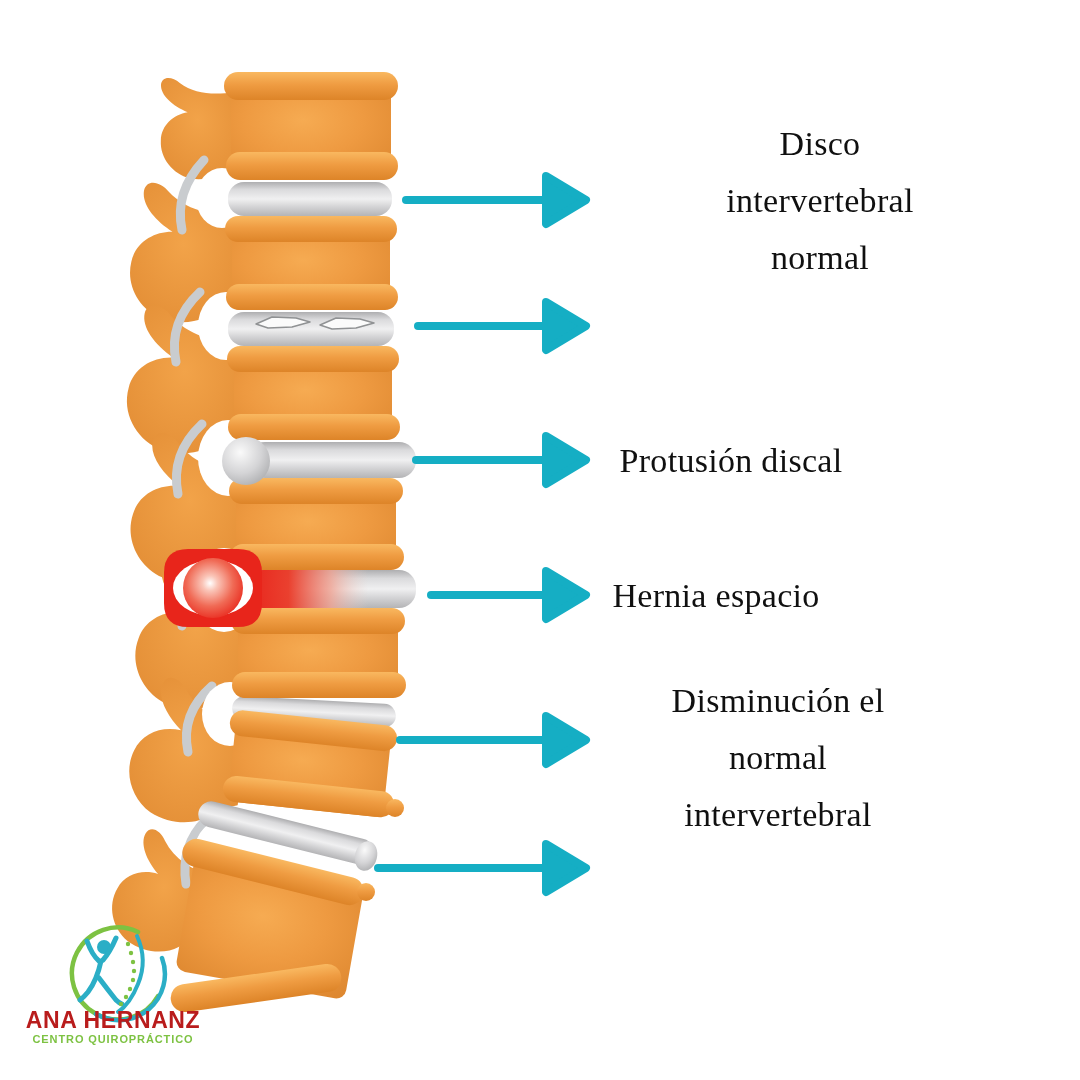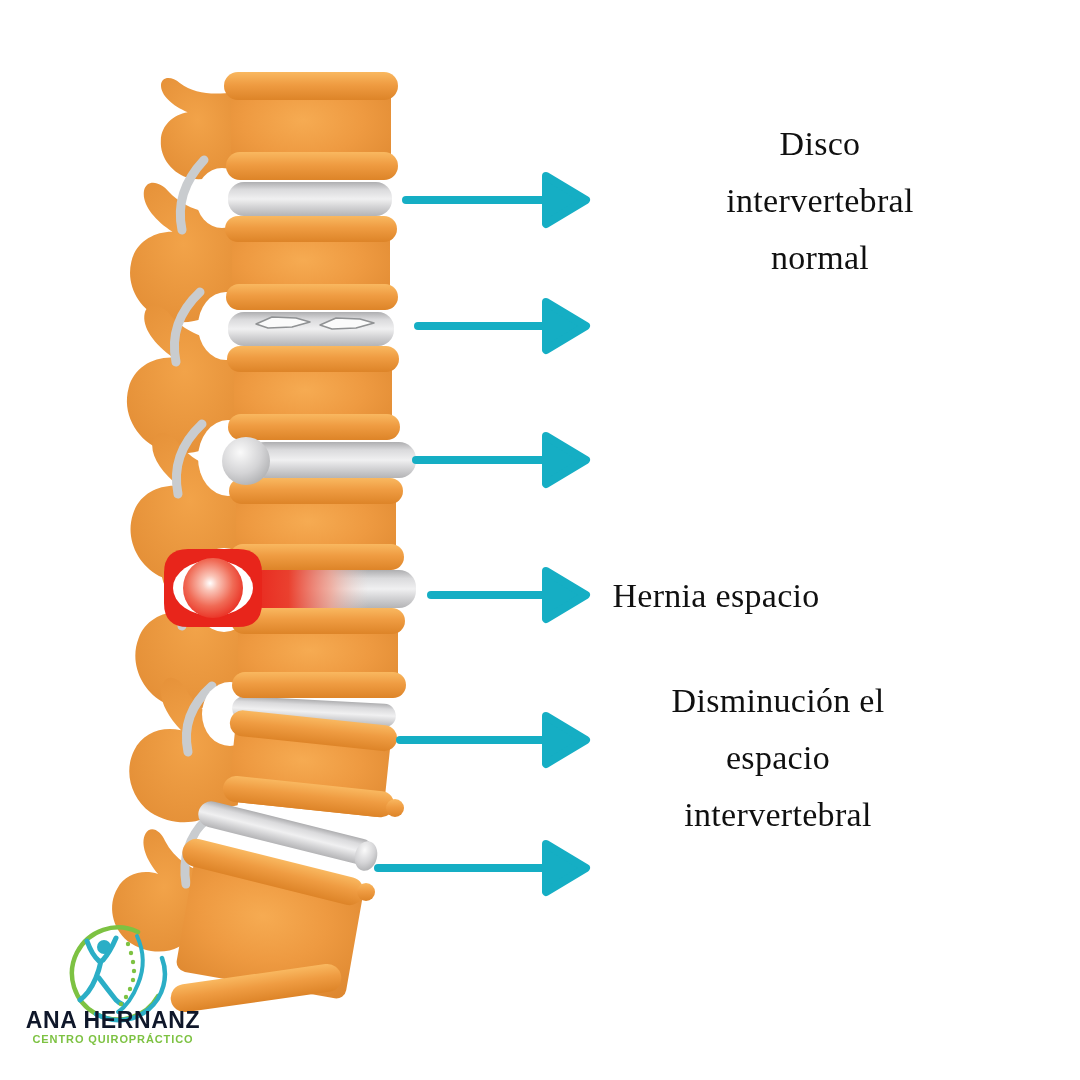--- a/index.html
+++ b/index.html
@@ -3,21 +3,21 @@
 <meta charset="utf-8">
 <style>
   html,body{margin:0;padding:0;background:#ffffff;}
   .canvas{position:relative;width:1080px;height:1080px;background:#ffffff;overflow:hidden;
           font-family:"Liberation Serif", "DejaVu Serif", serif;}
   .art{position:absolute;left:0;top:0;}
   .label{position:absolute;transform:translate(-50%,-50%);font-size:34px;color:#101010;
          text-align:center;white-space:pre-line;line-height:57px;letter-spacing:.3px;}
   .logo-name{position:absolute;left:113px;top:1007px;transform:translateX(-50%);
              font-family:"Liberation Sans", "DejaVu Sans", sans-serif;font-weight:bold;
-             font-size:23px;color:#0f172a;letter-spacing:.6px;white-space:nowrap;}
+             font-size:23px;color:#b91c1c;letter-spacing:.6px;white-space:nowrap;}
   .logo-sub{position:absolute;left:113px;top:1033px;transform:translateX(-50%);
             font-family:Liberation Sans, sans-serif;font-weight:bold;
             font-size:11px;color:#7DC242;letter-spacing:.9px;white-space:nowrap;}
 </style>
 </head>
 <body>
 
 <div class="canvas">
 
 <svg class="art" width="1080" height="1080" viewBox="0 0 1080 1080">
@@ -203,20 +203,21 @@
           <circle cx="134" cy="971" r="2.2"></circle>
       <circle cx="133" cy="980" r="2.2"></circle>
           <circle cx="130" cy="989" r="2.2"></circle>
       <circle cx="126" cy="997" r="2.2"></circle>
           <circle cx="121" cy="1004" r="2.2"></circle>
     </g>
   </g>
 </svg>
 
 <div class="label" style="left:820px;top:200px;">Disco intervertebral normal</div>
+<div class="label" style="left:731px;top:460px;">Protusión discal</div>
 <div class="label" style="left:716px;top:595px;">Hernia espacio</div>
-<div class="label" style="left:778px;top:757px;">Disminución el espacio
+<div class="label" style="left:778px;top:757px;">Disminución el normal
 intervertebral</div>
 
 <div class="logo-name">ANA HERNANZ</div>
 <div class="logo-sub">CENTRO QUIROPRÁCTICO</div>
 
 </div>
 
 </body></html>

